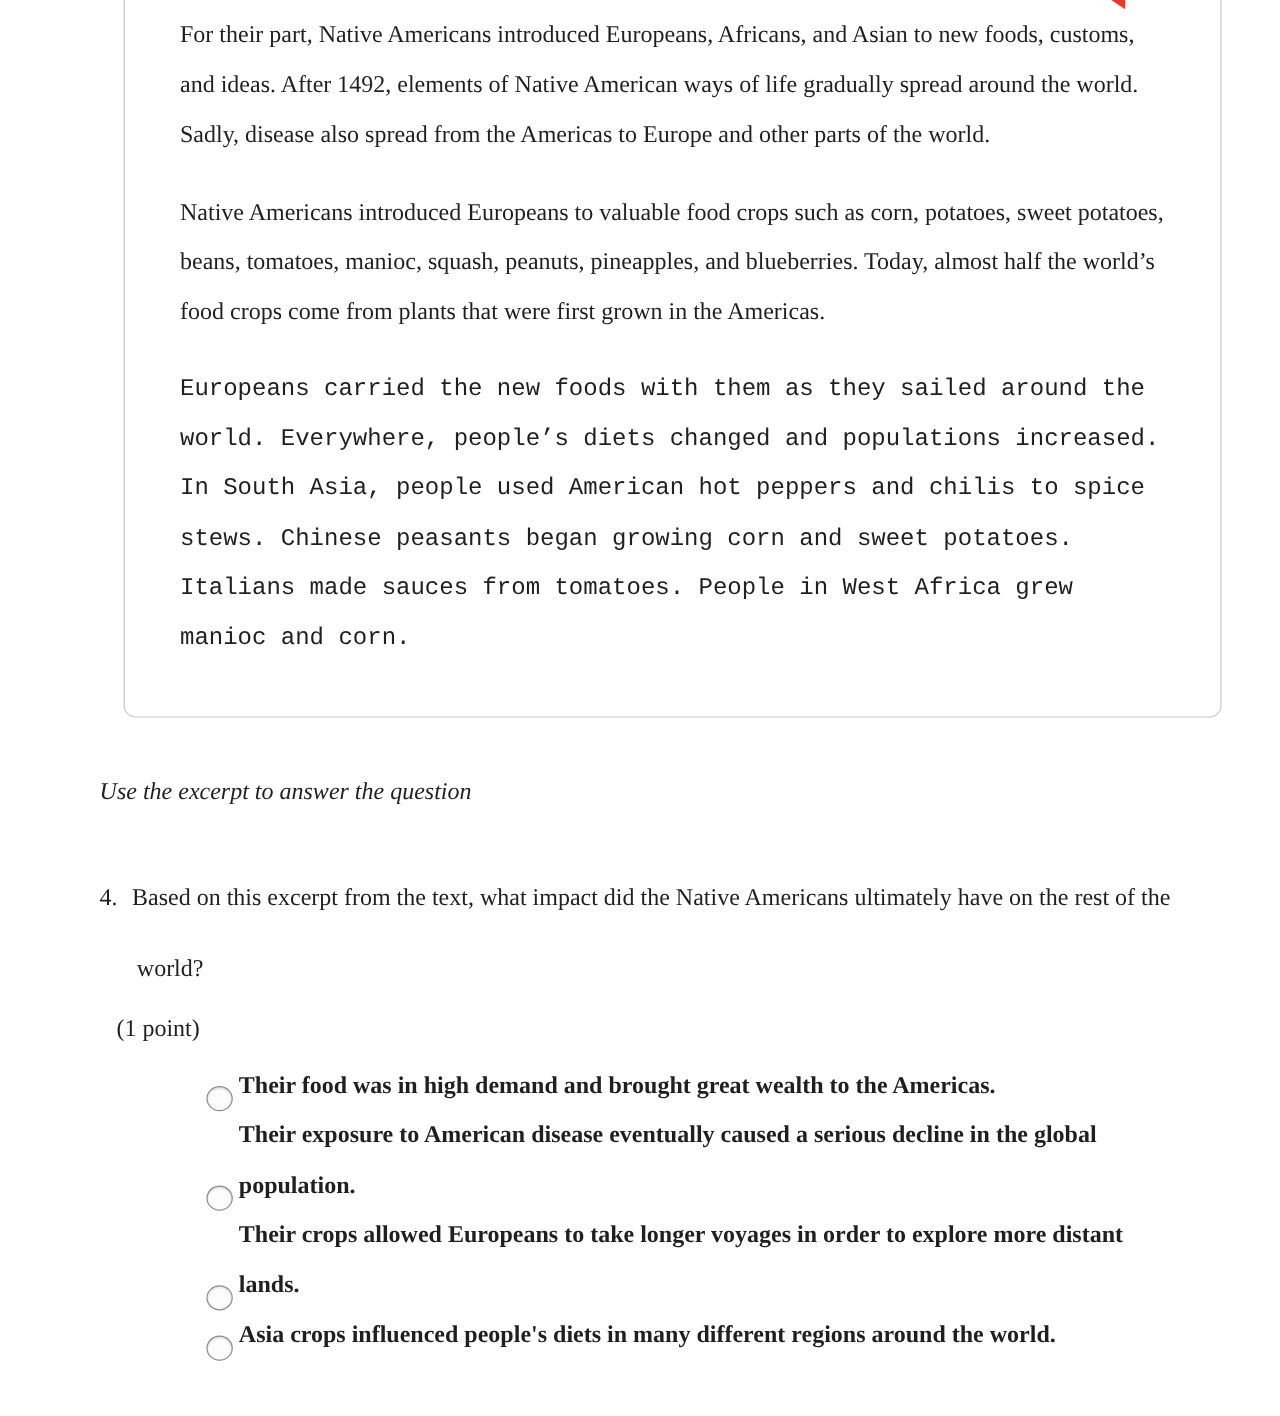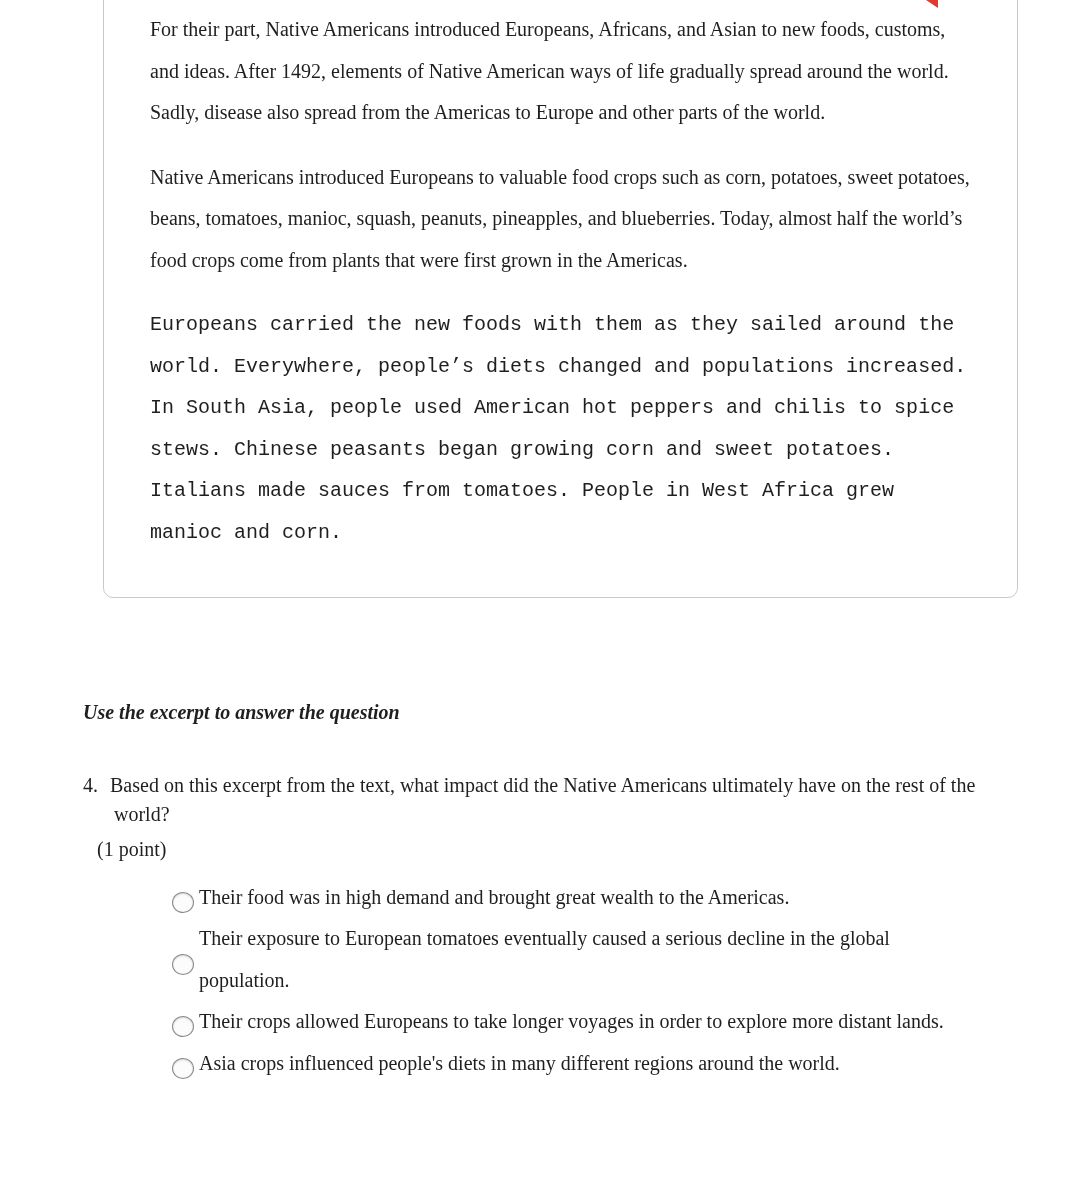--- a/index.html
+++ b/index.html
@@ -37,53 +37,53 @@
     left: 926px;
     top: 0;
     width: 12px;
     height: 8px;
     background: #e03a2f;
     clip-path: polygon(0 0, 100% 0, 100% 100%);
     z-index: 3;
   }
 
   .instruction {
-    margin: 100px 0 0 83px;
+    margin: 48px 0 0 83px;
     font-style: italic;
     font-size: 20px;
     line-height: 28px;
-    font-weight: bold;
   }
 
   .question-block {
     margin: 45px 0 0 83px;
     width: 901px;
   }
   .question-text {
     font-size: 20px;
-    line-height: 29px;
+    line-height: 59px;
     padding-left: 31px;
     text-indent: -31px;
   }
   .qnum { margin-right: 12px; }
   .points {
     font-size: 20px;
     line-height: 41.5px;
     padding-left: 14px;
   }
 
   .options {
     margin: 6px 0 0 89px;
   }
   .option {
     display: flex;
-    align-items: center;
+    align-items: flex-end;
     font-size: 20px;
     line-height: 41.5px;
     cursor: pointer;
+    font-weight: bold;
   }
   .radio {
     flex: 0 0 auto;
     width: 22px;
     height: 21px;
     border: 1.5px solid #8a8a8a;
     border-radius: 50%;
     background: #fcfcfc;
     box-shadow: inset 0 1px 2px rgba(0,0,0,0.15);
     margin: 10px 5px 0 0;
@@ -111,21 +111,21 @@
     </div>
     <div class="points">(1 point)</div>
 
     <div class="options">
       <label class="option">
         <span class="radio"></span>
         <span class="option-label">Their food was in high demand and brought great wealth to the Americas.</span>
       </label>
       <label class="option">
         <span class="radio"></span>
-        <span class="option-label">Their exposure to European tomatoes eventually caused a serious decline in the global population.</span>
+        <span class="option-label">Their exposure to American disease eventually caused a serious decline in the global population.</span>
       </label>
       <label class="option">
         <span class="radio"></span>
         <span class="option-label">Their crops allowed Europeans to take longer voyages in order to explore more distant lands.</span>
       </label>
       <label class="option">
         <span class="radio"></span>
         <span class="option-label">Asia crops influenced people's diets in many different regions around the world.</span>
       </label>
     </div>

